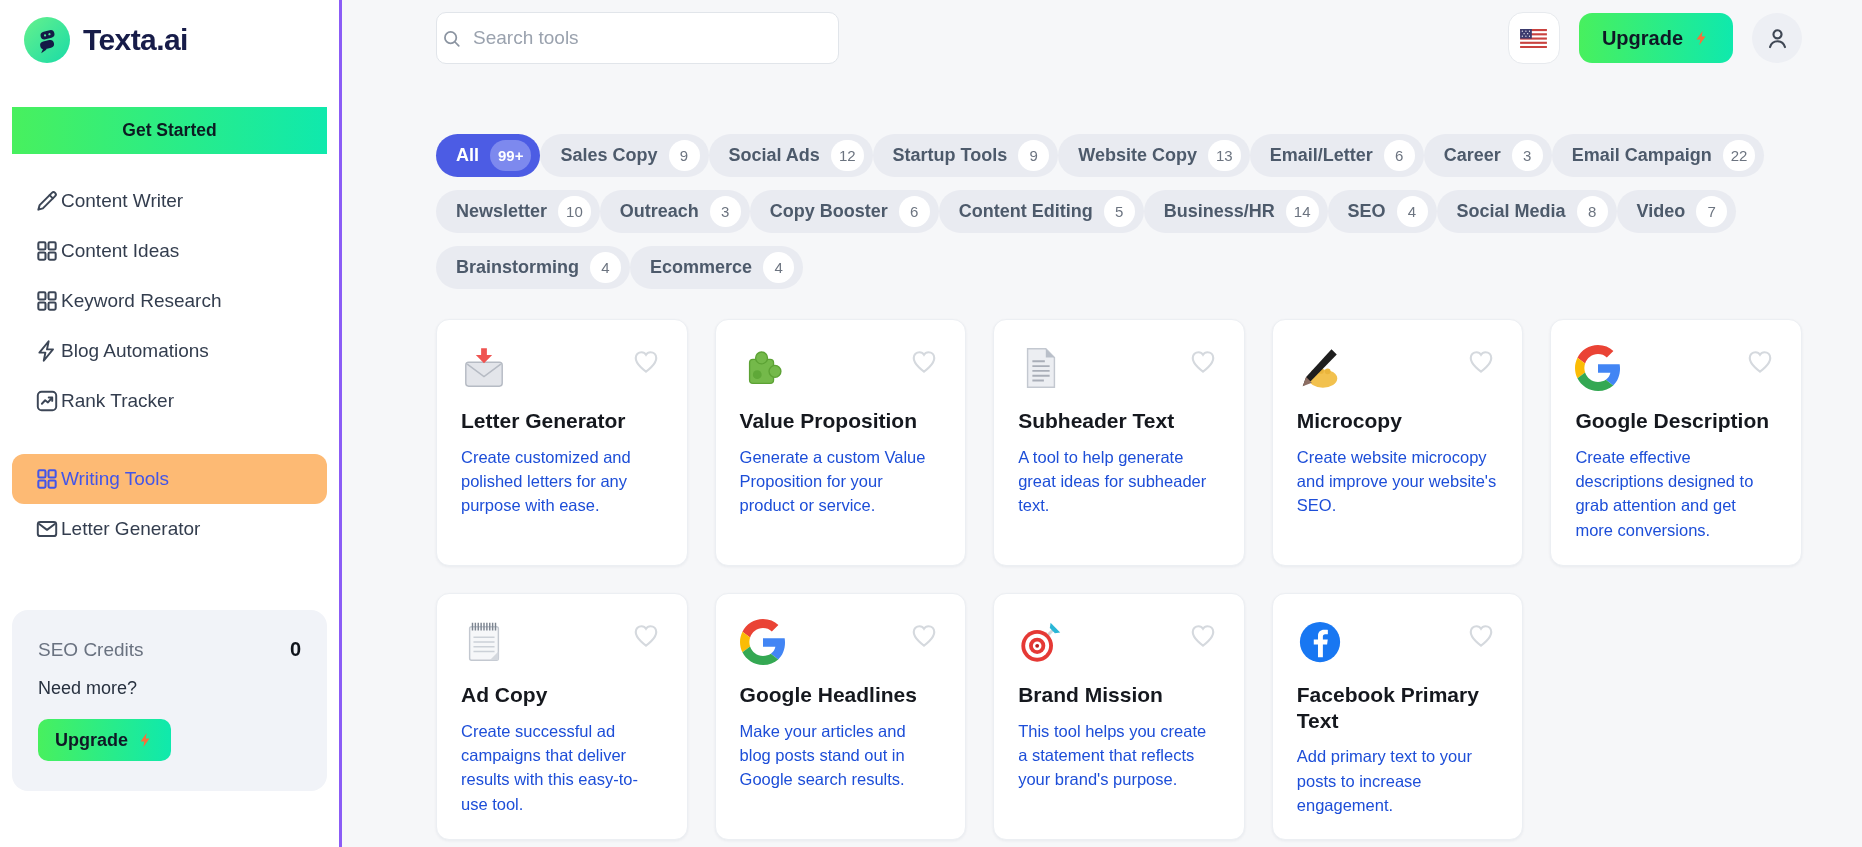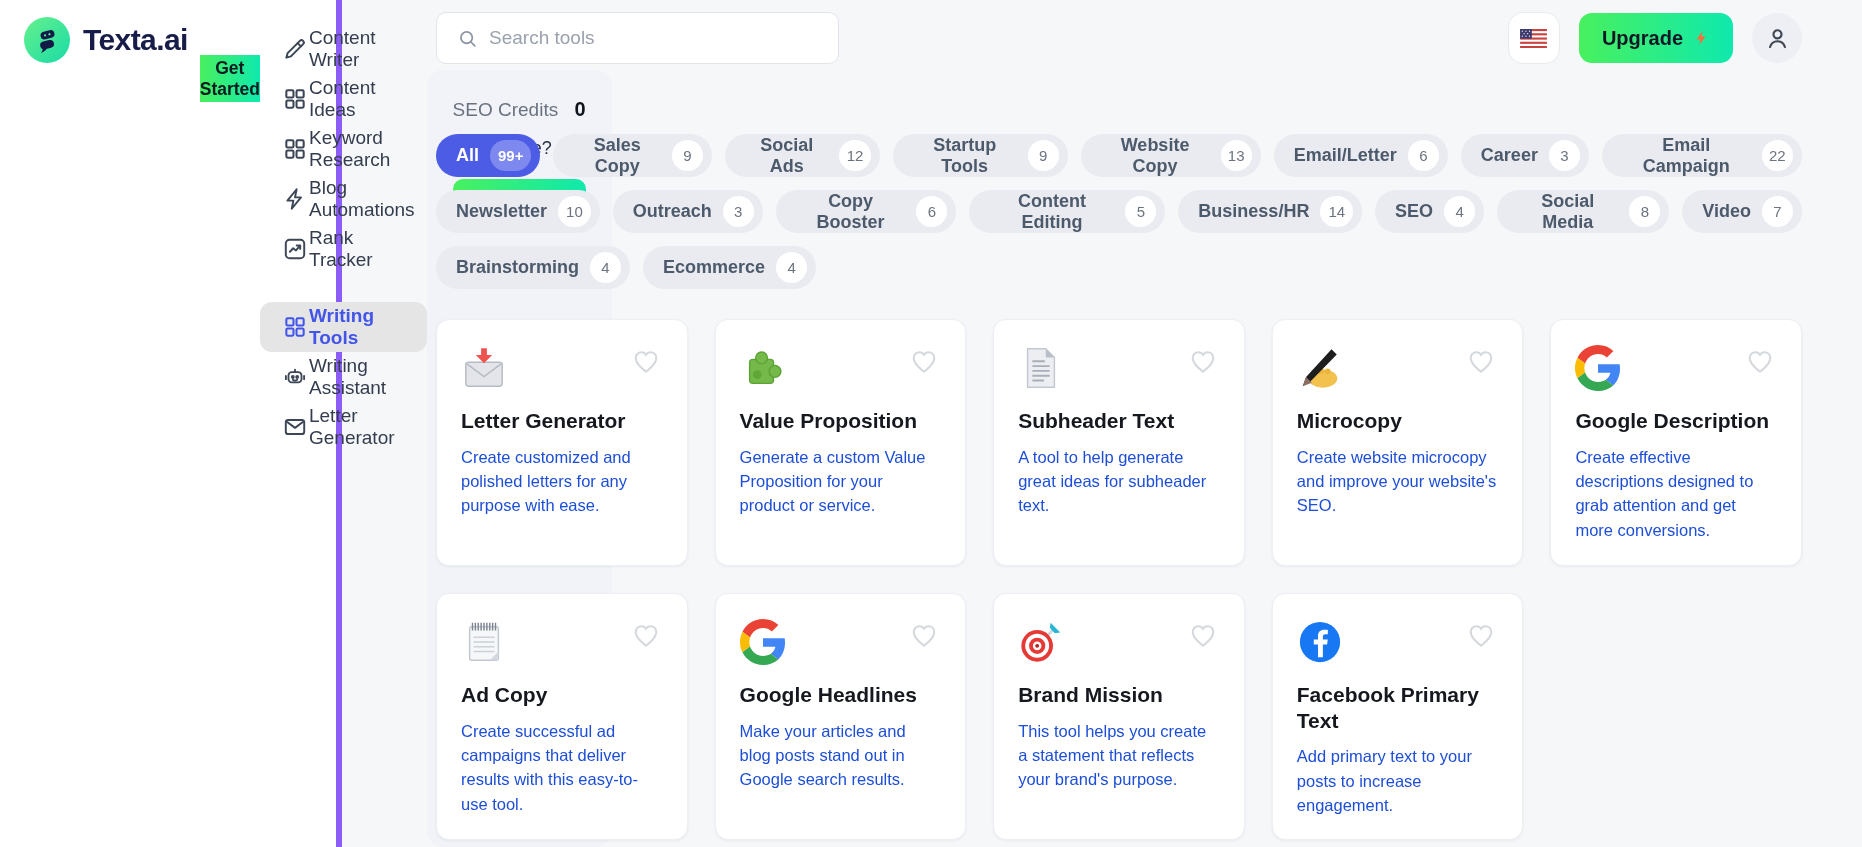--- a/index.html
+++ b/index.html
@@ -1,78 +1,78 @@
 <!DOCTYPE html>
 <html><head>
 <meta charset="utf-8">
 <style>
   * { margin:0; padding:0; box-sizing:border-box; }
   html,body { width:1862px; height:847px; overflow:hidden; }
   body { display:flex; font-family:"Liberation Sans", sans-serif; background:#f6f7f9; color:#1c2230; }
   .icon svg { display:block; width:100%; height:100%; }
 
   
-  .sidebar { width:342px; min-width:342px; background:#fff; border-right:6px solid #8b5cf6;
-             display:flex; flex-direction:row; padding:14px 12px 0; }
+  .sidebar { width:342px; min-width:342px; background:#fff; border-right:3px solid #8b5cf6;
+             display:flex; flex-direction:column; padding:14px 12px 0; }
   .logo-row { display:flex; align-items:center; gap:13px; padding:0 12px; height:52px; }
   .logo-badge { width:46px; height:46px; border-radius:50%;
                 background:linear-gradient(135deg,#66f18c,#19dba7);
                 display:flex; align-items:center; justify-content:center; }
   .logo-badge .icon { width:27px; height:27px; }
   .logo-text { font-size:30px; font-weight:800; color:#171c49; letter-spacing:-0.6px; }
 
   .get-started { margin:41px 0 12px; height:47px; border-radius:0; border:none;
                  background:linear-gradient(90deg,#48f05e,#0fe9ad);
                  display:flex; align-items:center; justify-content:center;
                  font-size:17.5px; font-weight:700; color:#0c1b22; cursor:pointer;
                  font-family:inherit; }
 
   .nav { display:flex; flex-direction:column; margin-top:10px; }
   .nav-item { display:flex; align-items:center; gap:1px; height:50px; padding:0 12px 0 22px;
               border-radius:12px; color:#333d4e; font-size:19px; font-weight:500; cursor:pointer;
               background:transparent; border:none; text-align:left; font-family:inherit; }
   .nav-item .icon { width:26px; height:26px; color:#3c4656; flex:0 0 26px; }
-  .nav-item.active { background:#e5e5e5; color:#4355e8; font-weight:700; }
+  .nav-item.active { background:#fdba74; color:#4355e8; font-weight:400; }
   .nav-item.active .icon { color:#4355e8; }
   .nav-item.group-start { margin-top:28px; }
 
   .credits { margin-top:56px; background:#f1f3f8; border-radius:16px; padding:28px 26px 30px; }
   .credits-row { display:flex; justify-content:space-between; align-items:center;
                  font-size:19px; color:#6a7280; }
   .credits-value { color:#10141c; font-weight:700; font-size:20px; }
   .need-more { margin-top:17px; font-size:18px; color:#27303f; }
   .upgrade-small { margin-top:20px; display:inline-flex; align-items:center; gap:9px; height:42px;
                    padding:0 17px; border-radius:10px; border:none; cursor:pointer; font-family:inherit;
                    background:linear-gradient(90deg,#48f05e,#0fe9ad);
                    font-size:18px; font-weight:700; color:#101826; }
   .bolt { width:17px; height:22px; }
 
   
   .main { flex:1; padding:12px 60px 0 94px; overflow:hidden; }
   .topbar { display:flex; align-items:center; }
   .search { width:403px; height:52px; background:#fff; border:1px solid #e1e5ea; border-radius:10px;
-            display:flex; align-items:center; gap:11px; padding:0 20px; }
+            display:flex; align-items:center; gap:11px; padding:0 4px; }
   .search .icon { width:21px; height:21px; color:#8b94a1; flex:0 0 21px; }
   .search input { border:none; outline:none; flex:1; font-size:19px; color:#374151;
                   background:transparent; font-family:inherit; }
   .search input::placeholder { color:#9aa2ae; }
   .top-right { margin-left:auto; display:flex; align-items:center; gap:19px; }
   .flag-btn { width:52px; height:52px; background:#fff; border:1px solid #e7eaee; border-radius:15px;
               display:flex; align-items:center; justify-content:center; cursor:pointer; }
   .flag-btn .icon { width:27px; height:19px; }
   .upgrade-btn { height:50px; padding:0 23px; border-radius:13px; border:none; cursor:pointer;
                  background:linear-gradient(90deg,#48f05e,#0fe9ad); font-family:inherit;
                  display:flex; align-items:center; gap:10px; font-size:20px; font-weight:700; color:#0f1726; }
   .avatar { width:50px; height:50px; border-radius:50%; background:#edeff4; border:none; cursor:pointer;
             display:flex; align-items:center; justify-content:center; color:#3f4754; }
   .avatar .icon { width:27px; height:27px; }
 
   
   .filters { margin-top:70px; display:flex; flex-direction:column; gap:13px; }
-  .filter-row { display:flex; gap:13px; }
+  .filter-row { display:flex; }
   .pill { height:43px; padding:0 9px 0 20px; border-radius:22px; background:#e9ebf1; border:none;
           display:inline-flex; align-items:center; gap:11px; cursor:pointer; font-family:inherit;
           font-size:18px; font-weight:600; color:#4d5a6b; }
   .pill .count { min-width:31px; height:31px; padding:0 8px; border-radius:16px; background:#fff;
                  display:flex; align-items:center; justify-content:center;
                  font-size:15px; font-weight:500; color:#6c7480; }
   .pill.active { background:#4c5ce4; color:#fff; }
   .pill.active .count { background:#7d89ee; color:#fff; font-weight:700; }
 
   
@@ -162,33 +162,20 @@
       <button class="nav-item active group-start">
         <span class="icon">
           <svg viewBox="0 0 24 24" fill="none" stroke="currentColor" stroke-width="1.9">
             <rect x="4" y="4" width="6.6" height="6.6" rx="1.2"></rect>
             <rect x="13.4" y="4" width="6.6" height="6.6" rx="1.2"></rect>
             <rect x="4" y="13.4" width="6.6" height="6.6" rx="1.2"></rect>
             <rect x="13.4" y="13.4" width="6.6" height="6.6" rx="1.2"></rect>
           </svg>
         </span>
         <span>Writing Tools</span>
-      </button>
-      <button class="nav-item">
-        <span class="icon">
-          <svg viewBox="0 0 24 24" fill="none" stroke="currentColor" stroke-width="1.7" stroke-linecap="round">
-            <rect x="6" y="7.5" width="12" height="9.5" rx="3"></rect>
-            <circle cx="10" cy="12" r="0.9" fill="currentColor"></circle>
-            <circle cx="14" cy="12" r="0.9" fill="currentColor"></circle>
-            <path d="M10 14.6c1.2 1 2.8 1 4 0"></path>
-            <path d="M12 7.5V5.2"></path>
-            <path d="M3.6 11v3M20.4 11v3"></path>
-          </svg>
-        </span>
-        <span>Writing Assistant</span>
       </button>
       <button class="nav-item">
         <span class="icon">
           <svg viewBox="0 0 24 24" fill="none" stroke="currentColor" stroke-width="1.8" stroke-linejoin="round">
             <rect x="3.5" y="5.5" width="17" height="13" rx="2.2"></rect>
             <path d="M4.5 7.2l7.5 5.6 7.5-5.6"></path>
           </svg>
         </span>
         <span>Letter Generator</span>
       </button>

